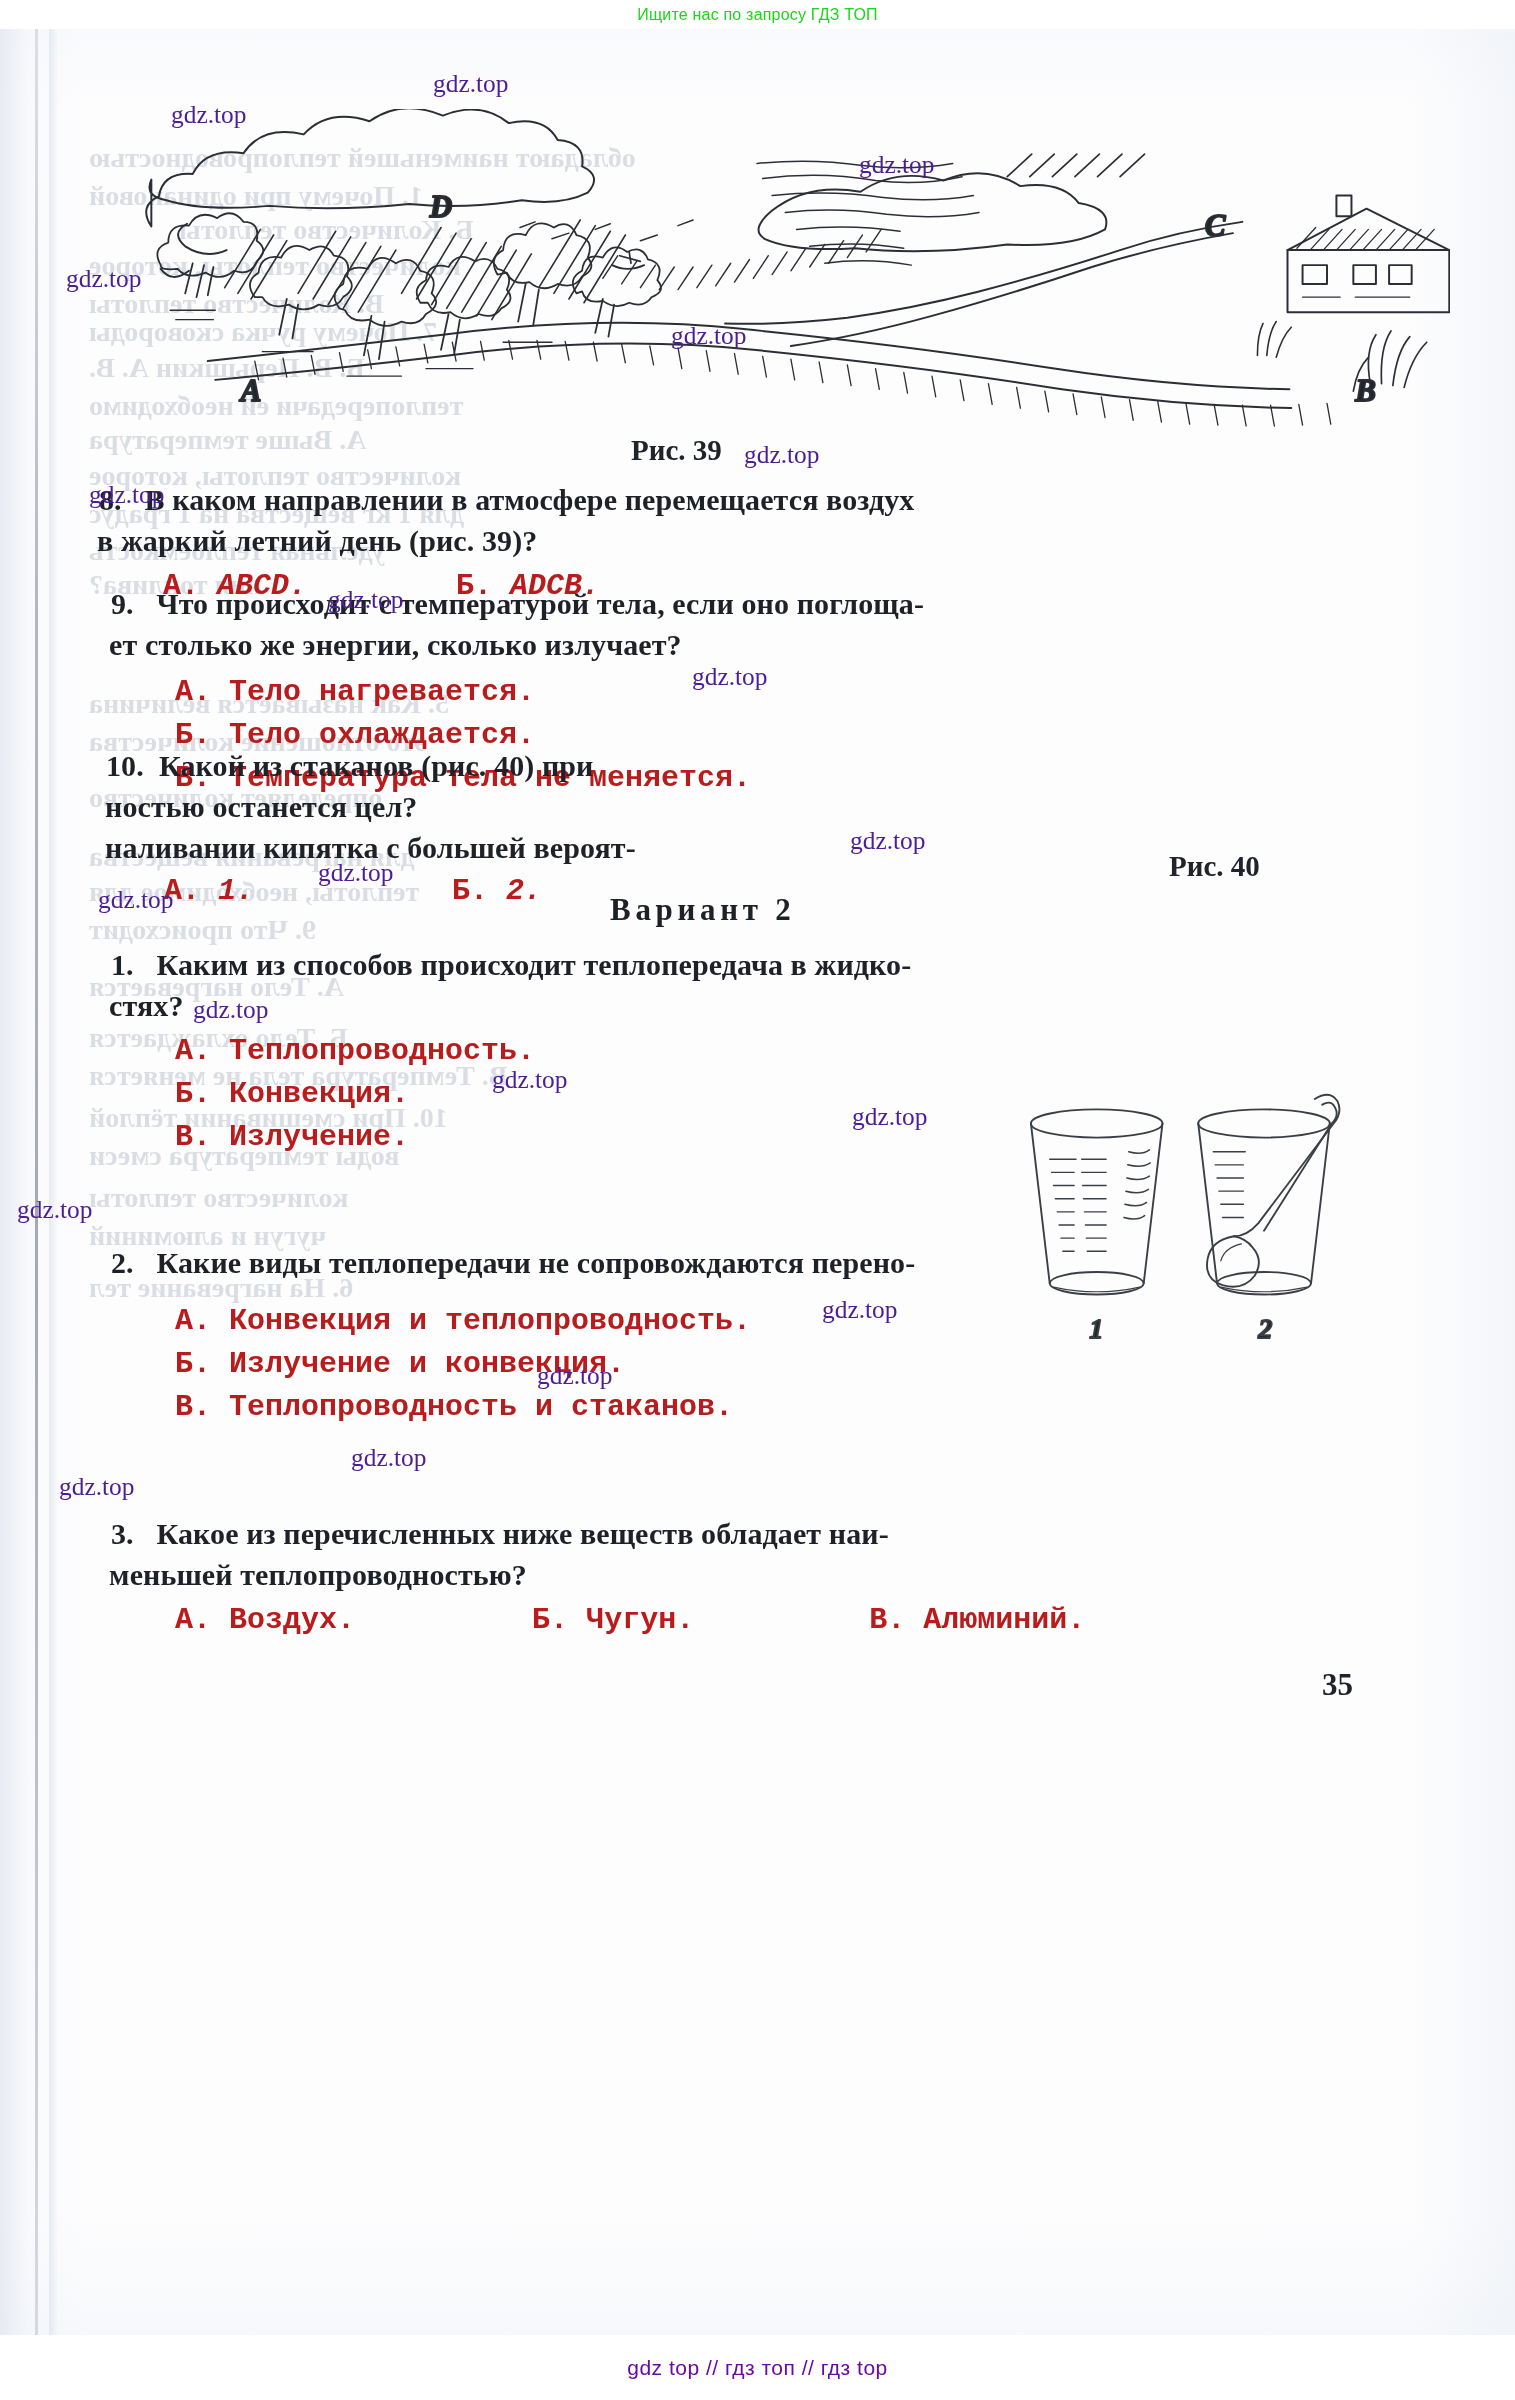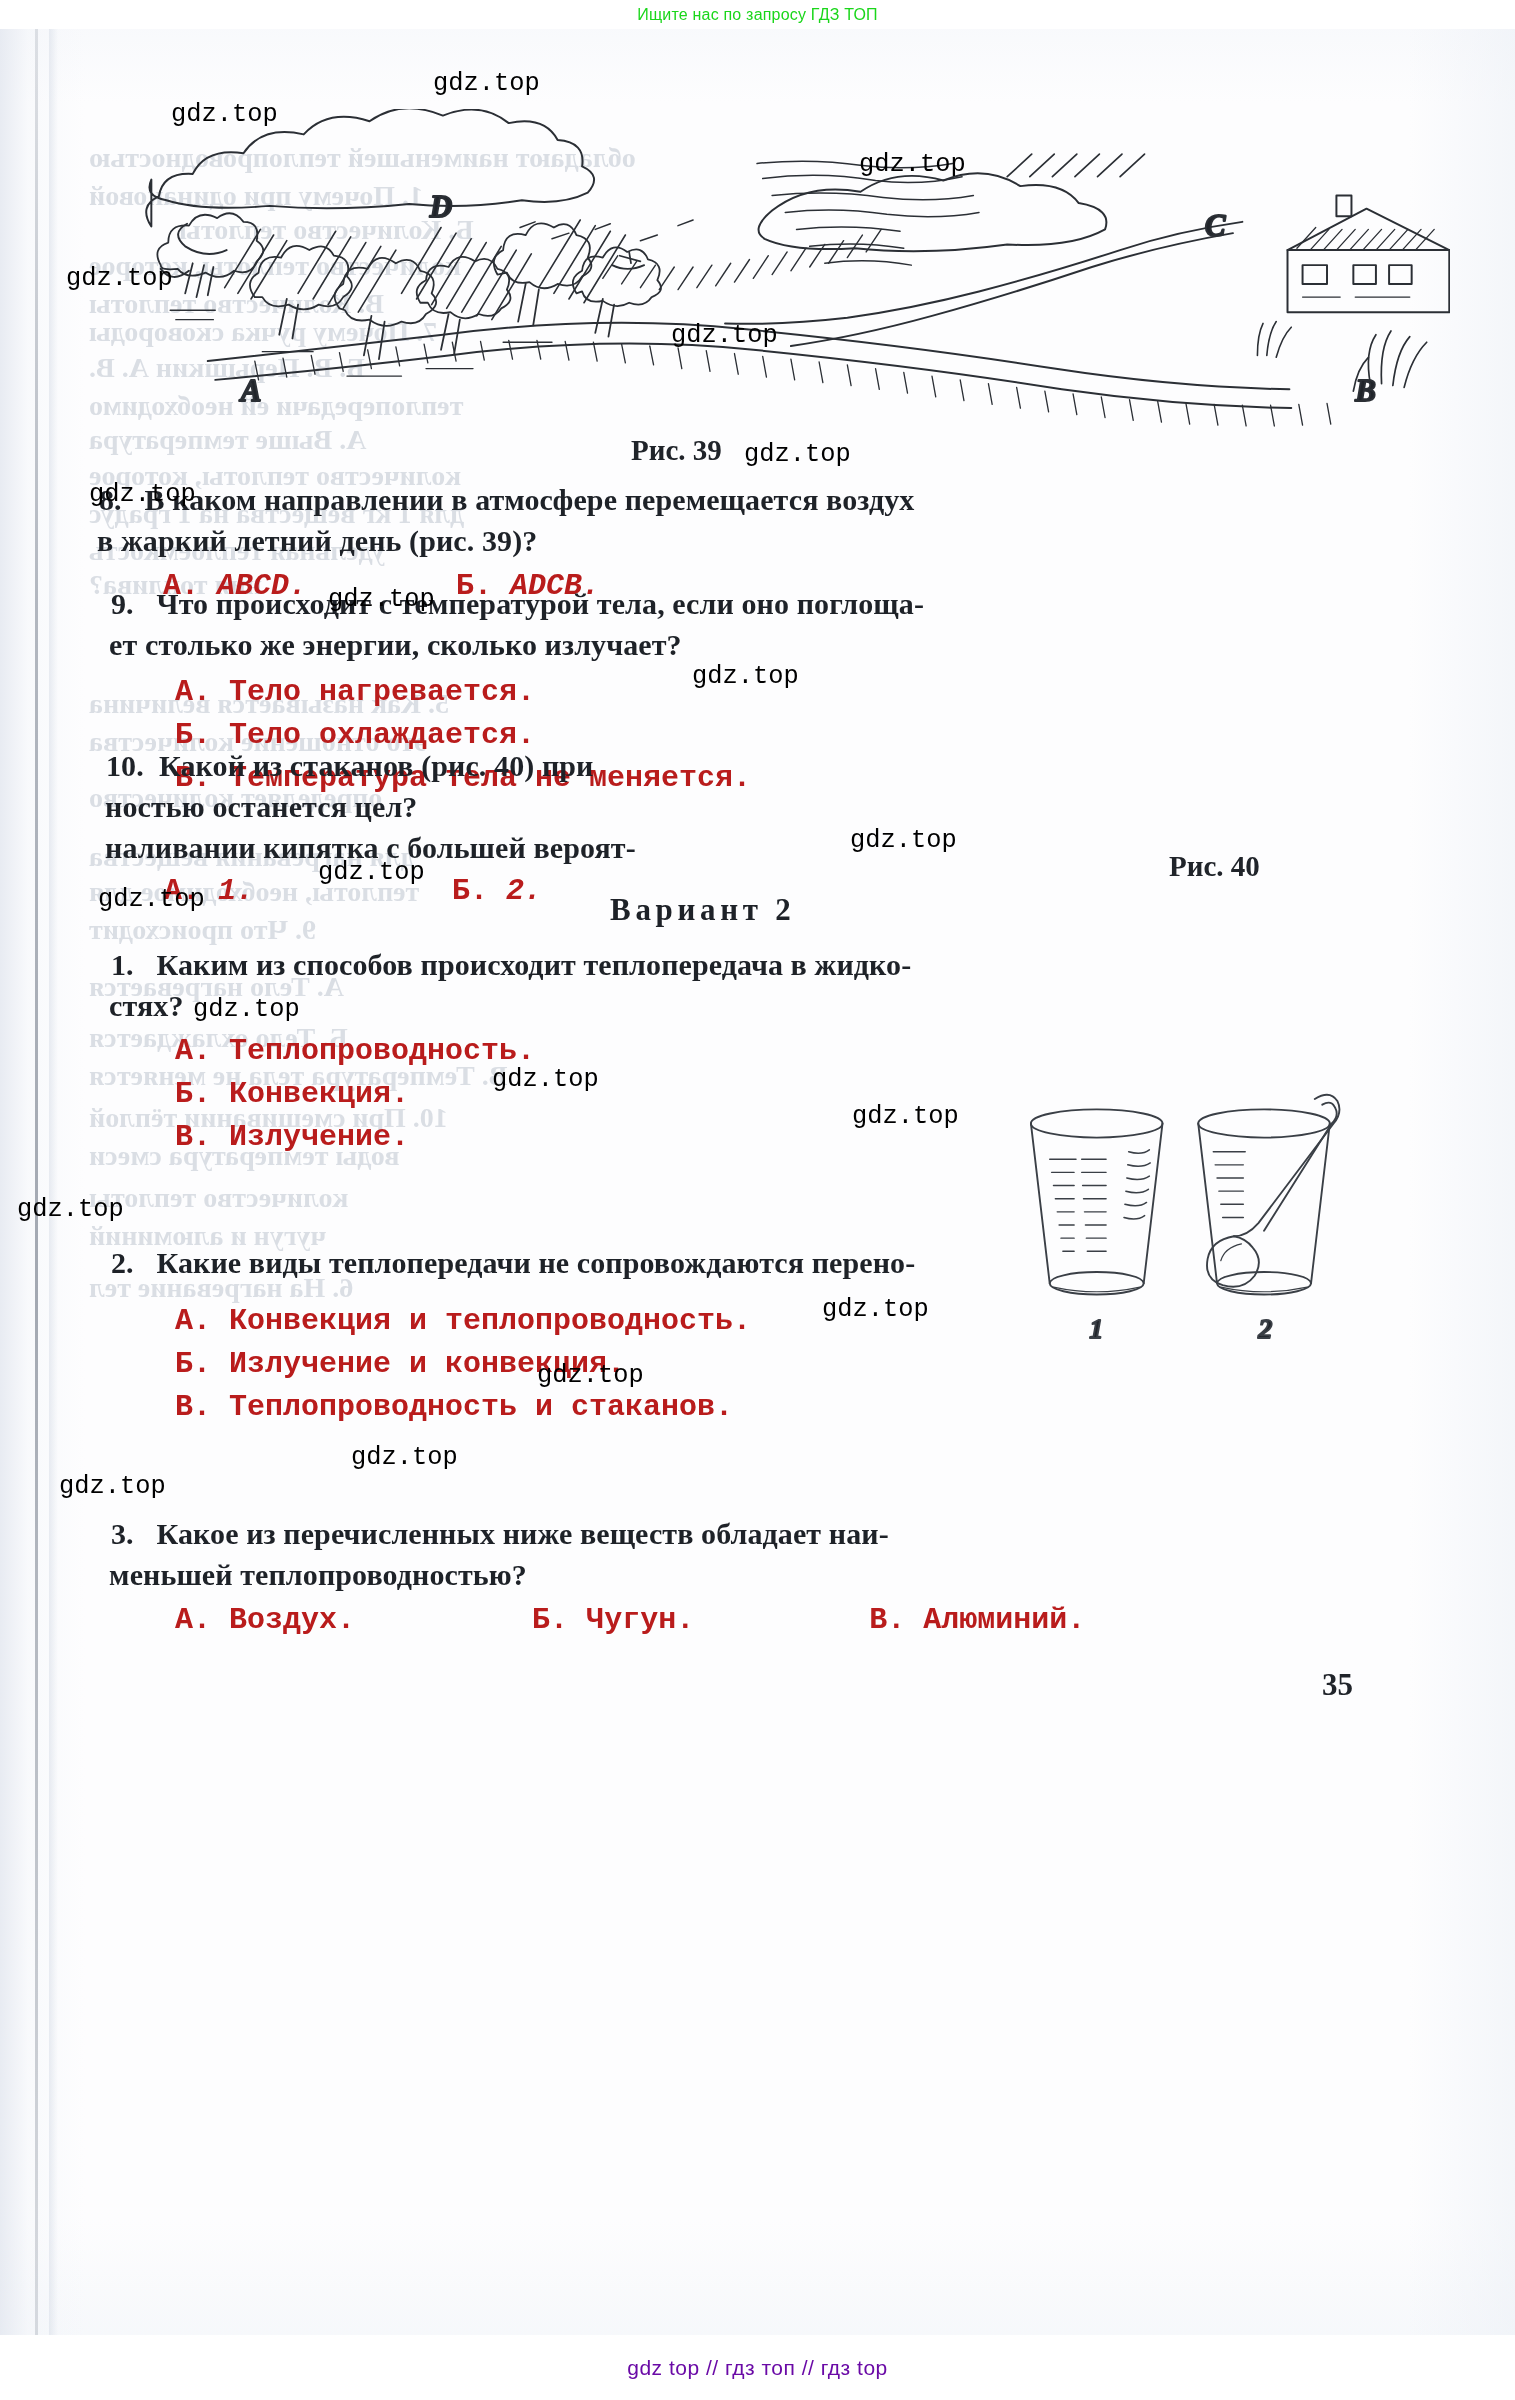--- a/index.html
+++ b/index.html
@@ -139,23 +139,23 @@
     color: rgba(120,134,156,.26);
     transform: scaleX(-1);
     white-space: nowrap;
     pointer-events: none;
     user-select: none;
   }
 
   
   .wm {
     position: absolute;
-    font-family: Liberation Mono, monospace;
+    font-family: Liberation Serif, serif;
     font-size: 25.4px;
-    color: #000000;
+    color: #4c1d95;
     white-space: nowrap;
     pointer-events: none;
     user-select: none;
   }
 
   
   .fig39 { position: absolute; left: 113px; top: 80px; width: 1337px; height: 348px; }
   .fig39 svg { display: block; }
   .fig-letter {
     font-family: "Liberation Serif", serif;

